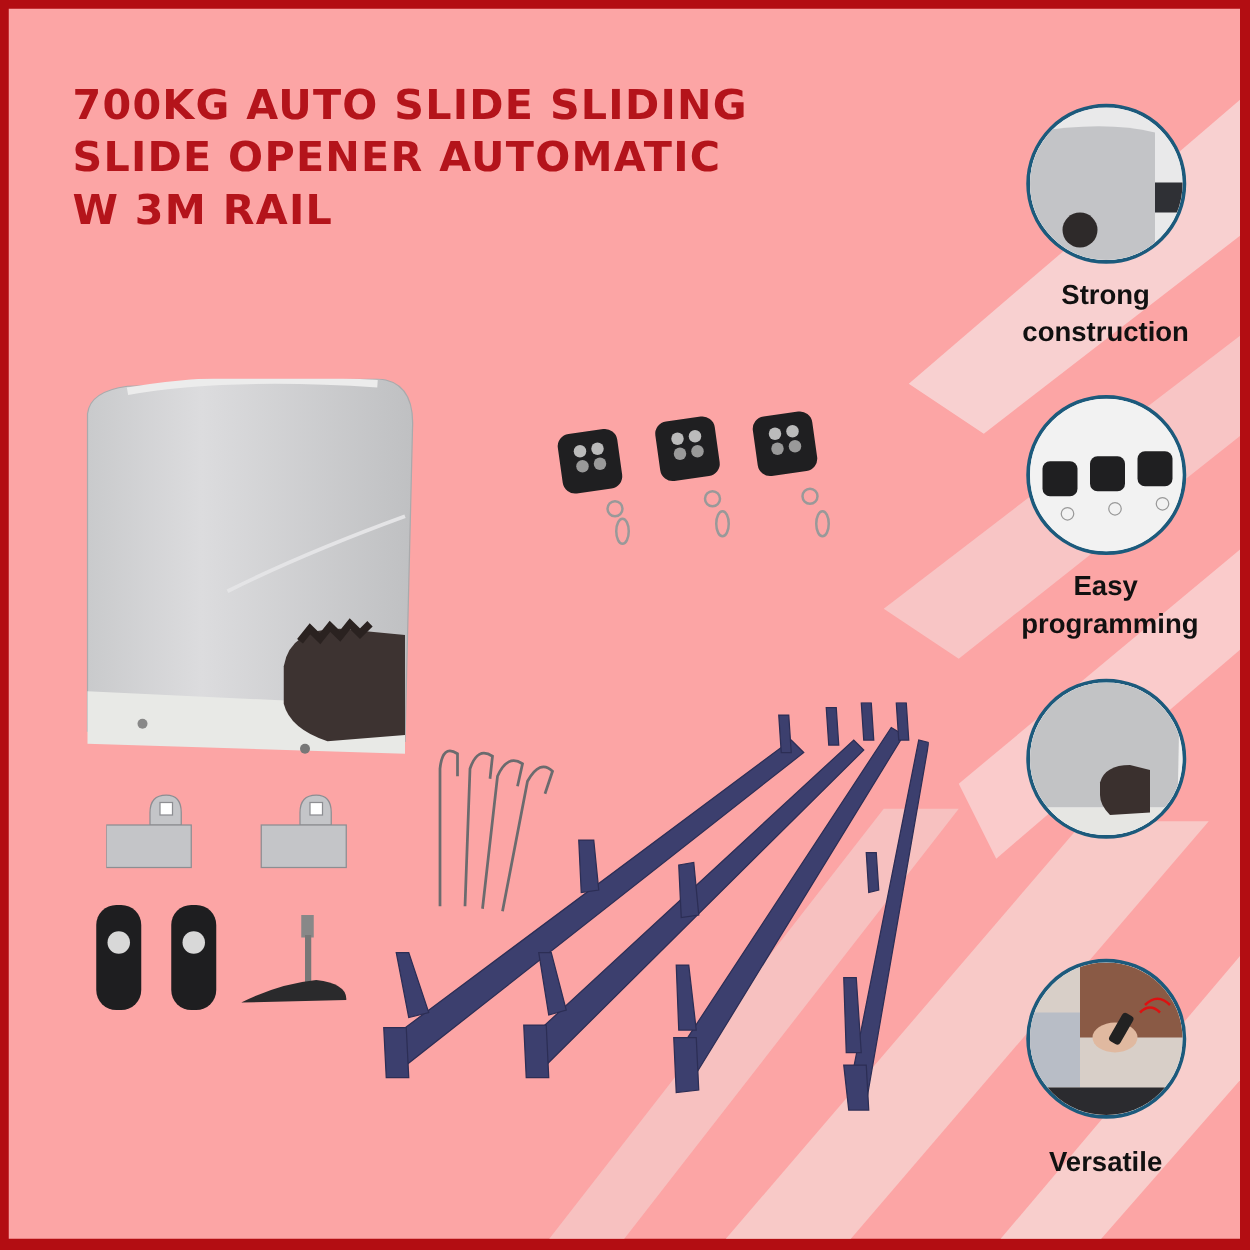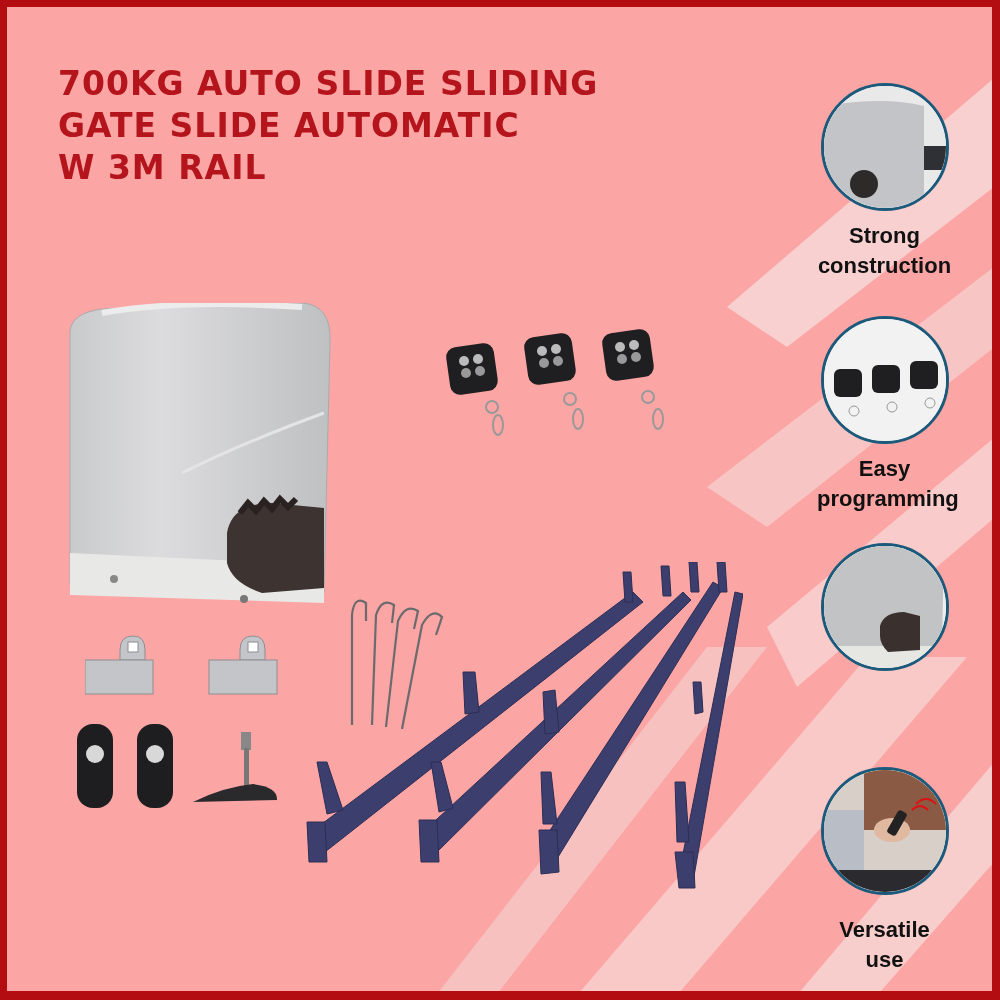--- a/index.html
+++ b/index.html
@@ -50,21 +50,21 @@
     <polygon points="720,300 1000,60 1000,170 780,340" fill="#f7e3e3" opacity="0.7"></polygon>
     <polygon points="700,480 1000,250 1000,330 760,520" fill="#f5dada" opacity="0.6"></polygon>
     <polygon points="560,1000 860,650 960,650 660,1000" fill="#f6d8d6" opacity="0.7"></polygon>
     <polygon points="420,1000 700,640 760,640 480,1000" fill="#f4d4d2" opacity="0.6"></polygon>
     <polygon points="780,1000 1000,740 1000,840 860,1000" fill="#f7dfdd" opacity="0.7"></polygon>
     <polygon points="760,620 1000,420 1000,500 790,680" fill="#f8e4e4" opacity="0.6"></polygon>
   </svg>
 
   <div class="title">
     <div>700KG AUTO SLIDE SLIDING</div>
-    <div>GATE SLIDE AUTOMATIC</div>
+    <div>SLIDE OPENER AUTOMATIC</div>
     <div>W 3M RAIL</div>
   </div>
 
   <svg class="motor" viewBox="0 0 270 310">
     <defs>
       <linearGradient id="mg" x1="0" x2="1" y1="0" y2="0">
         <stop offset="0" stop-color="#c9cacc"></stop>
         <stop offset="0.35" stop-color="#dcdcde"></stop>
         <stop offset="1" stop-color="#bfc0c2"></stop>
       </linearGradient>
@@ -223,17 +223,16 @@
         <rect x="40" y="0" width="88" height="60" fill="#8a5a45"></rect>
         <rect x="0" y="40" width="40" height="60" fill="#b8bdc6"></rect>
         <rect x="0" y="100" width="128" height="28" fill="#2b2b2f"></rect>
         <ellipse cx="68" cy="60" rx="18" ry="12" fill="#e0b9a0"></ellipse>
         <rect x="68" y="40" width="10" height="26" rx="3" fill="#222" transform="rotate(30 73 53)"></rect>
         <path d="M88,40 q8,-8 16,0 M92,34 q10,-10 20,0" stroke="#d11" stroke-width="2" fill="none"></path>
       </svg>
     </div>
     <div class="label" style="margin-top:20px">
       <div>Versatile</div>
-      <div>use</div>
     </div>
   </div>
 
 </div>
 
 </body></html>

